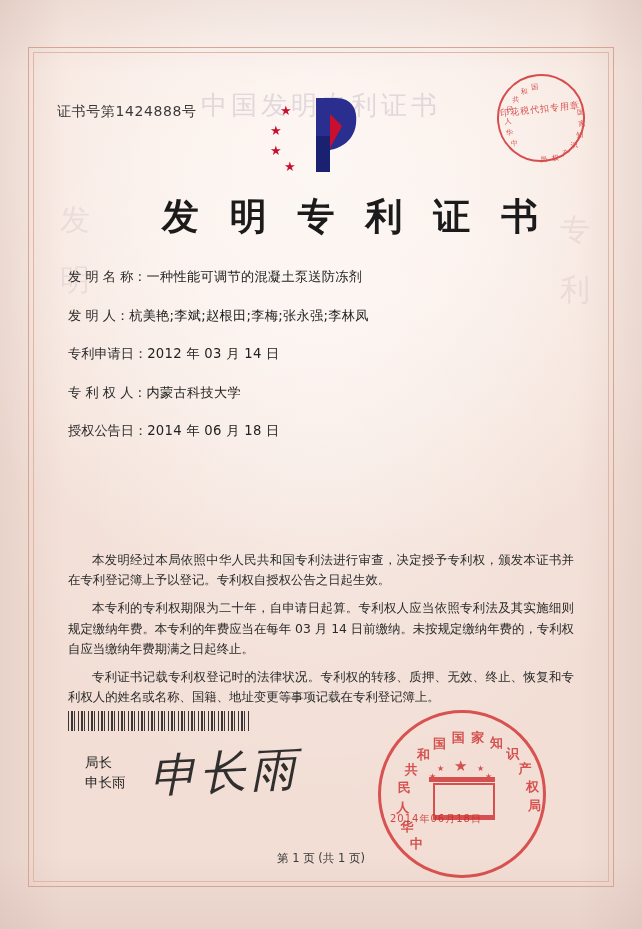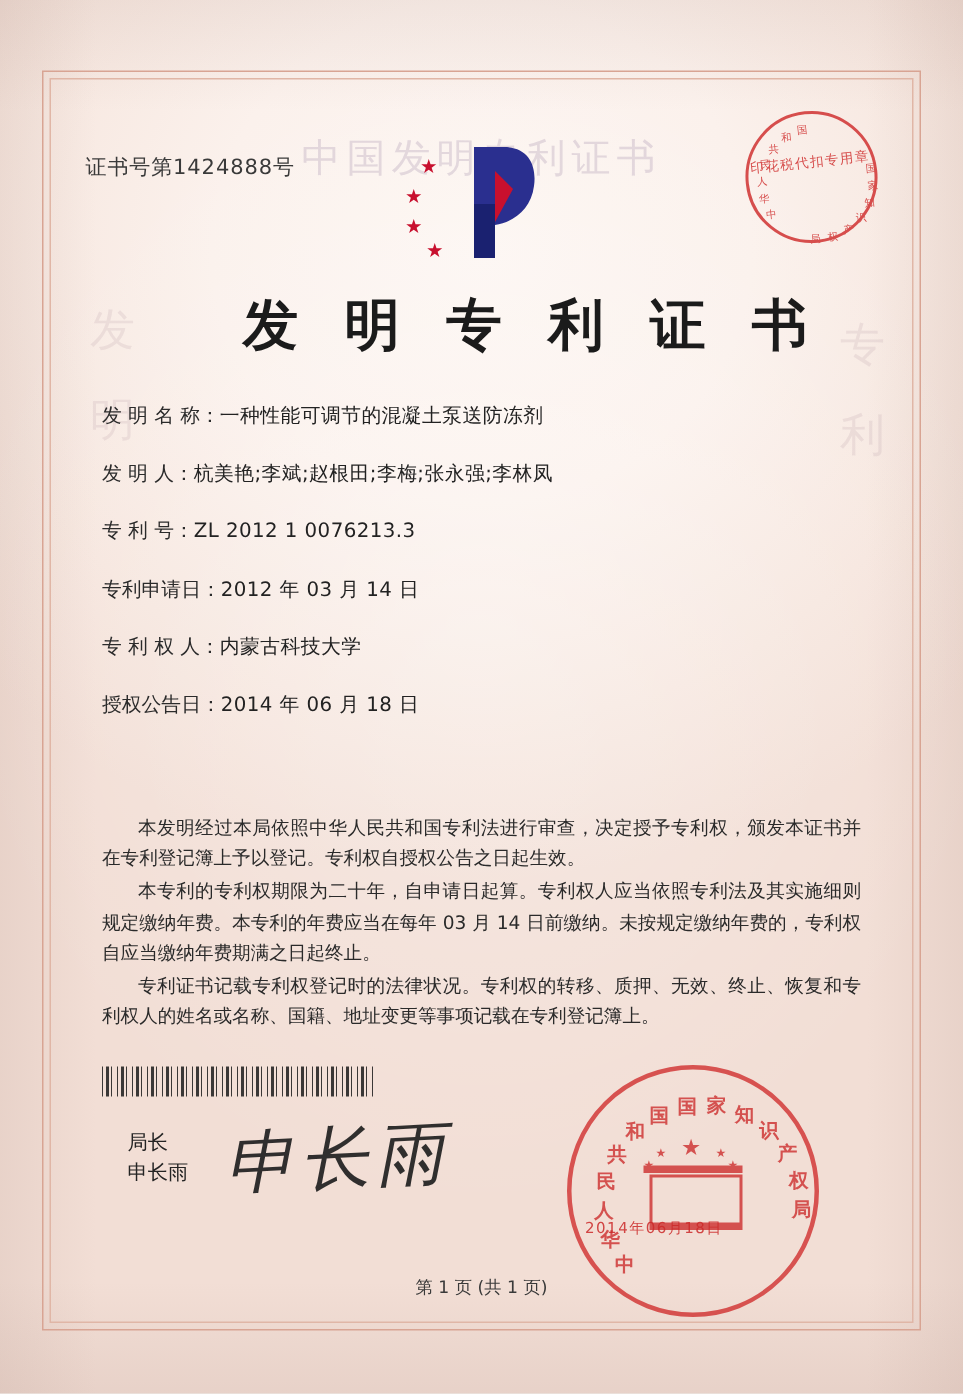--- a/index.html
+++ b/index.html
@@ -187,21 +187,21 @@
     left: 68px;
     top: 542px;
     width: 506px;
     font-size: 12.4px;
     line-height: 20.2px;
     color: #2a2a2a;
     font-family: "DejaVu Sans", sans-serif;
     text-align: justify;
   }
   .body-text p {
-    margin: 0 0 2px 0;
+    margin: 8px 0 2px 0;
     text-indent: 24px;
   }
 
   .barcode {
     position: absolute;
     left: 68px;
     top: 711px;
     width: 182px;
     height: 20px;
     background-image: repeating-linear-gradient(
@@ -375,24 +375,20 @@
   <div class="fields">
     <div class="field">
       <span class="flabel">发 明 名 称：</span>
       <span class="fvalue">一种性能可调节的混凝土泵送防冻剂</span>
     </div>
     <div class="field">
       <span class="flabel">发 明 人：</span>
       <span class="fvalue">杭美艳;李斌;赵根田;李梅;张永强;李林凤</span>
     </div>
     <div class="field">
-      <span class="flabel">专 利 号：</span>
-      <span class="fvalue">ZL 2012 1 0076213.3</span>
-    </div>
-    <div class="field">
       <span class="flabel">专利申请日：</span>
       <span class="fvalue">2012 年 03 月 14 日</span>
     </div>
     <div class="field">
       <span class="flabel">专 利 权 人：</span>
       <span class="fvalue">内蒙古科技大学</span>
     </div>
     <div class="field">
       <span class="flabel">授权公告日：</span>
       <span class="fvalue">2014 年 06 月 18 日</span>

